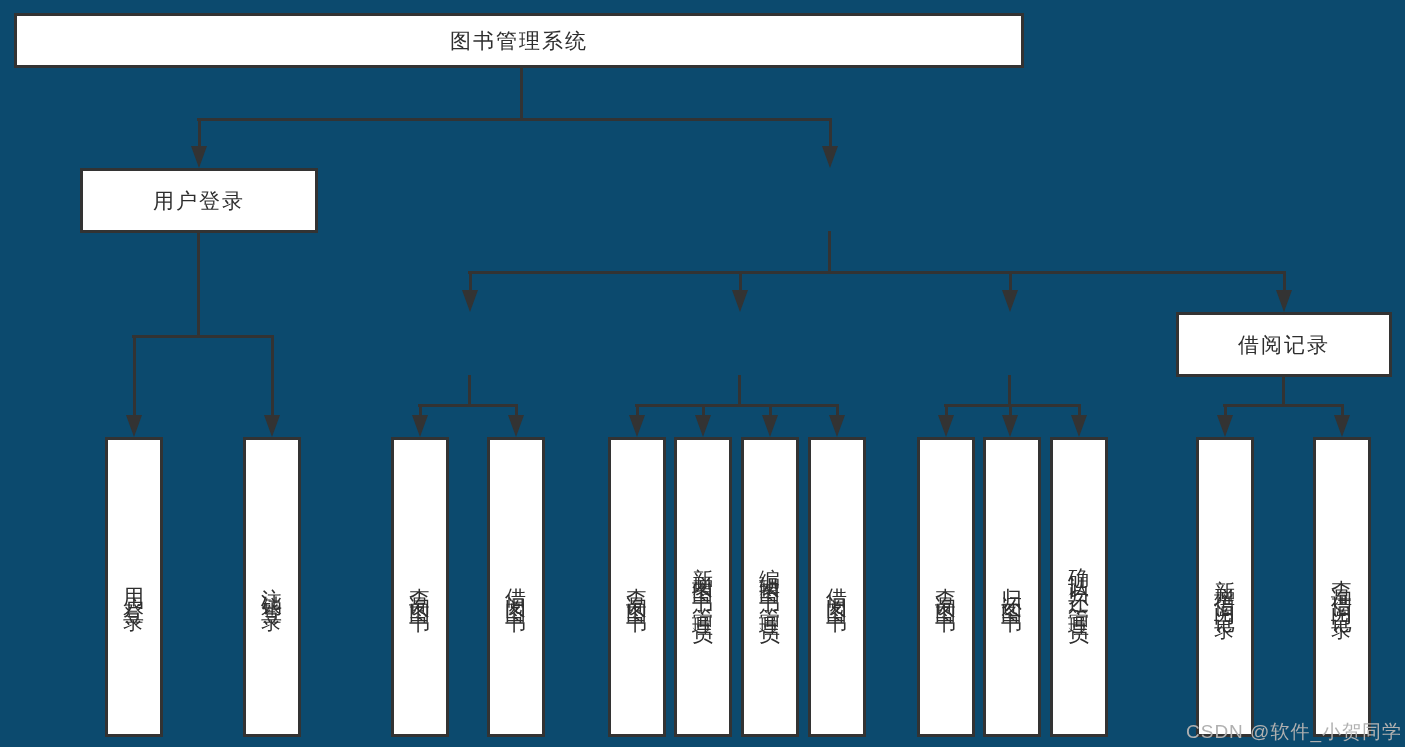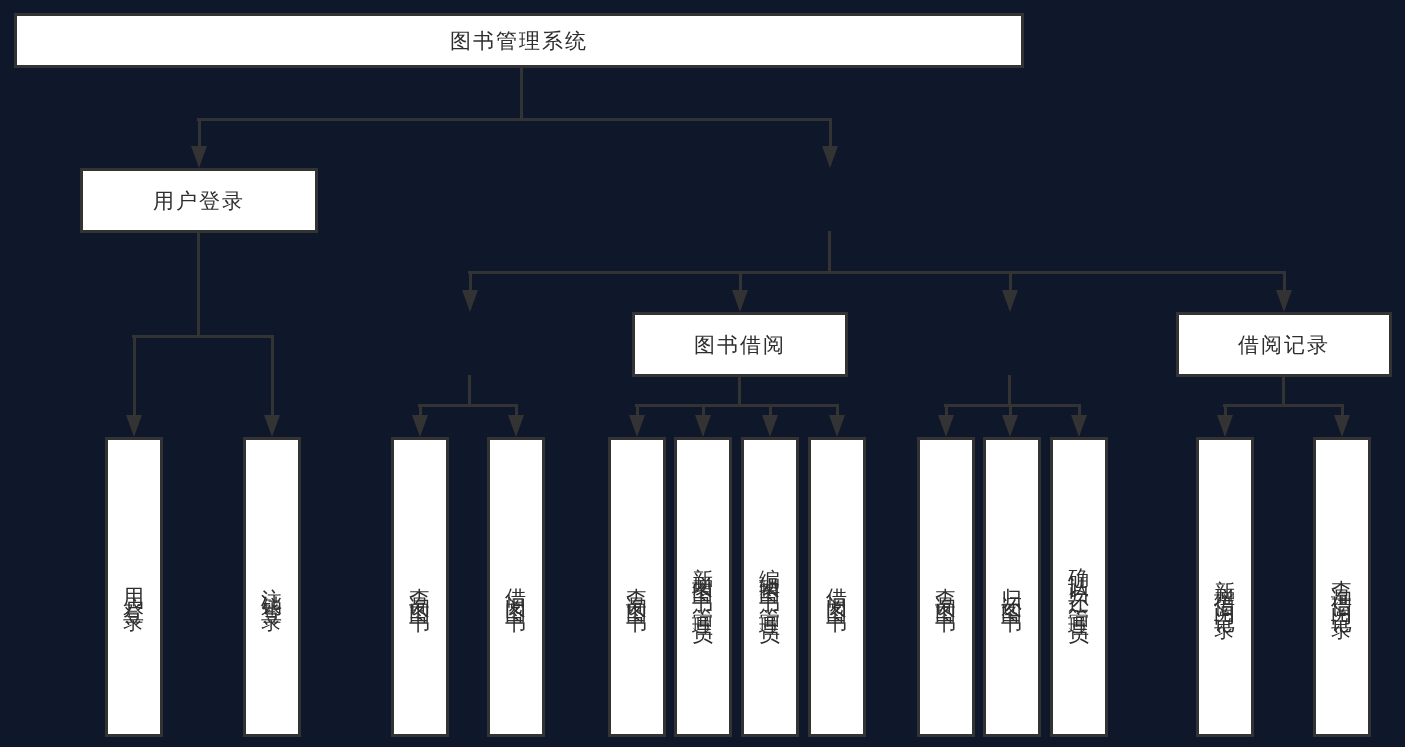--- a/index.html
+++ b/index.html
@@ -3,21 +3,21 @@
 <meta charset="utf-8">
 <style>
   * { box-sizing: border-box; margin: 0; padding: 0; }
   html, body { background: #ffffff; }
   body { font-family: "Liberation Sans", "DejaVu Sans", sans-serif; }
 
   .canvas {
     position: relative;
     width: 1405px;
     height: 747px;
-    background: #0f172a;
+    background: #0c4a6e;
     overflow: hidden;
     color: #2e2e2e;
   }
 
   
   .node {
     position: absolute;
     border: 3px solid #333333;
     background: #ffffff;
     display: flex;
@@ -192,23 +192,20 @@
     </div>
 
   <div class="node" style="left:14px;top:13px;width:1010px;height:55px">
     <span>图书管理系统</span>
   </div>
 
   <div class="node" style="left:80px;top:168px;width:238px;height:65px">
     <span>用户登录</span>
   </div>
 
-  <div class="node" style="left:632px;top:312px;width:216px;height:65px">
-    <span>图书借阅</span>
-  </div>
   <div class="node" style="left:1176px;top:312px;width:216px;height:65px">
     <span>借阅记录</span>
   </div>
 
   <div class="vnode" style="left:105px">
     <span class="vtext">用户登录</span>
   </div>
   <div class="vnode" style="left:243px">
     <span class="vtext">注销登录</span>
   </div>
@@ -243,14 +240,15 @@
     <span class="vtext">确认归还（管理员）</span>
   </div>
 
   <div class="vnode" style="left:1196px">
     <span class="vtext">新增借阅记录</span>
   </div>
   <div class="vnode" style="left:1313px">
     <span class="vtext">查询借阅记录</span>
   </div>
 
+  <div class="watermark">CSDN @软件_小贺同学</div>
 
 </div>
 
 </body></html>

